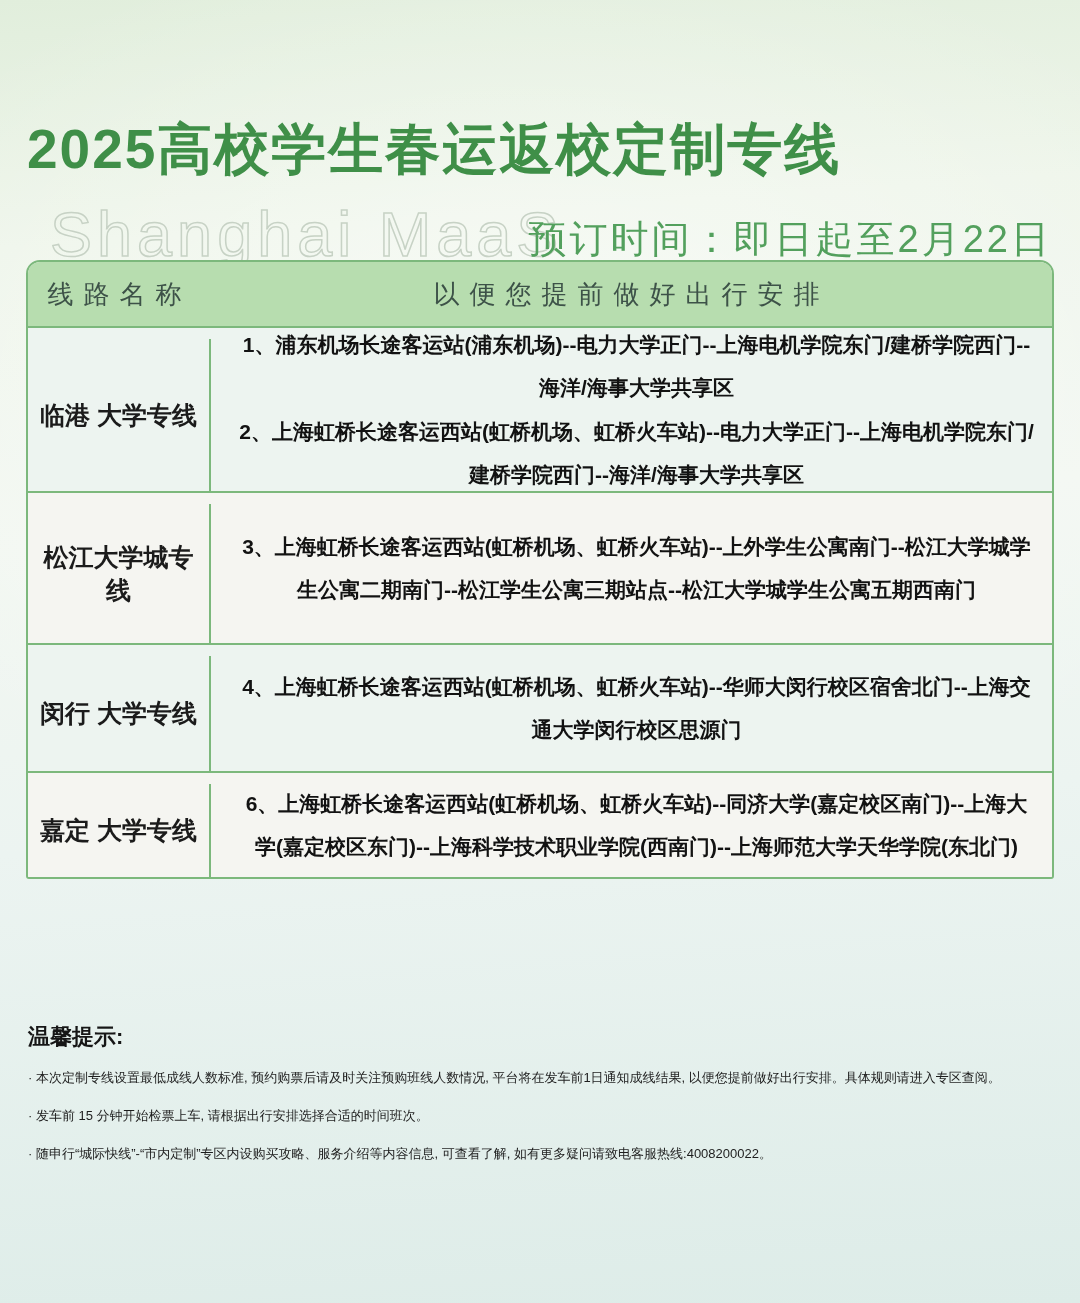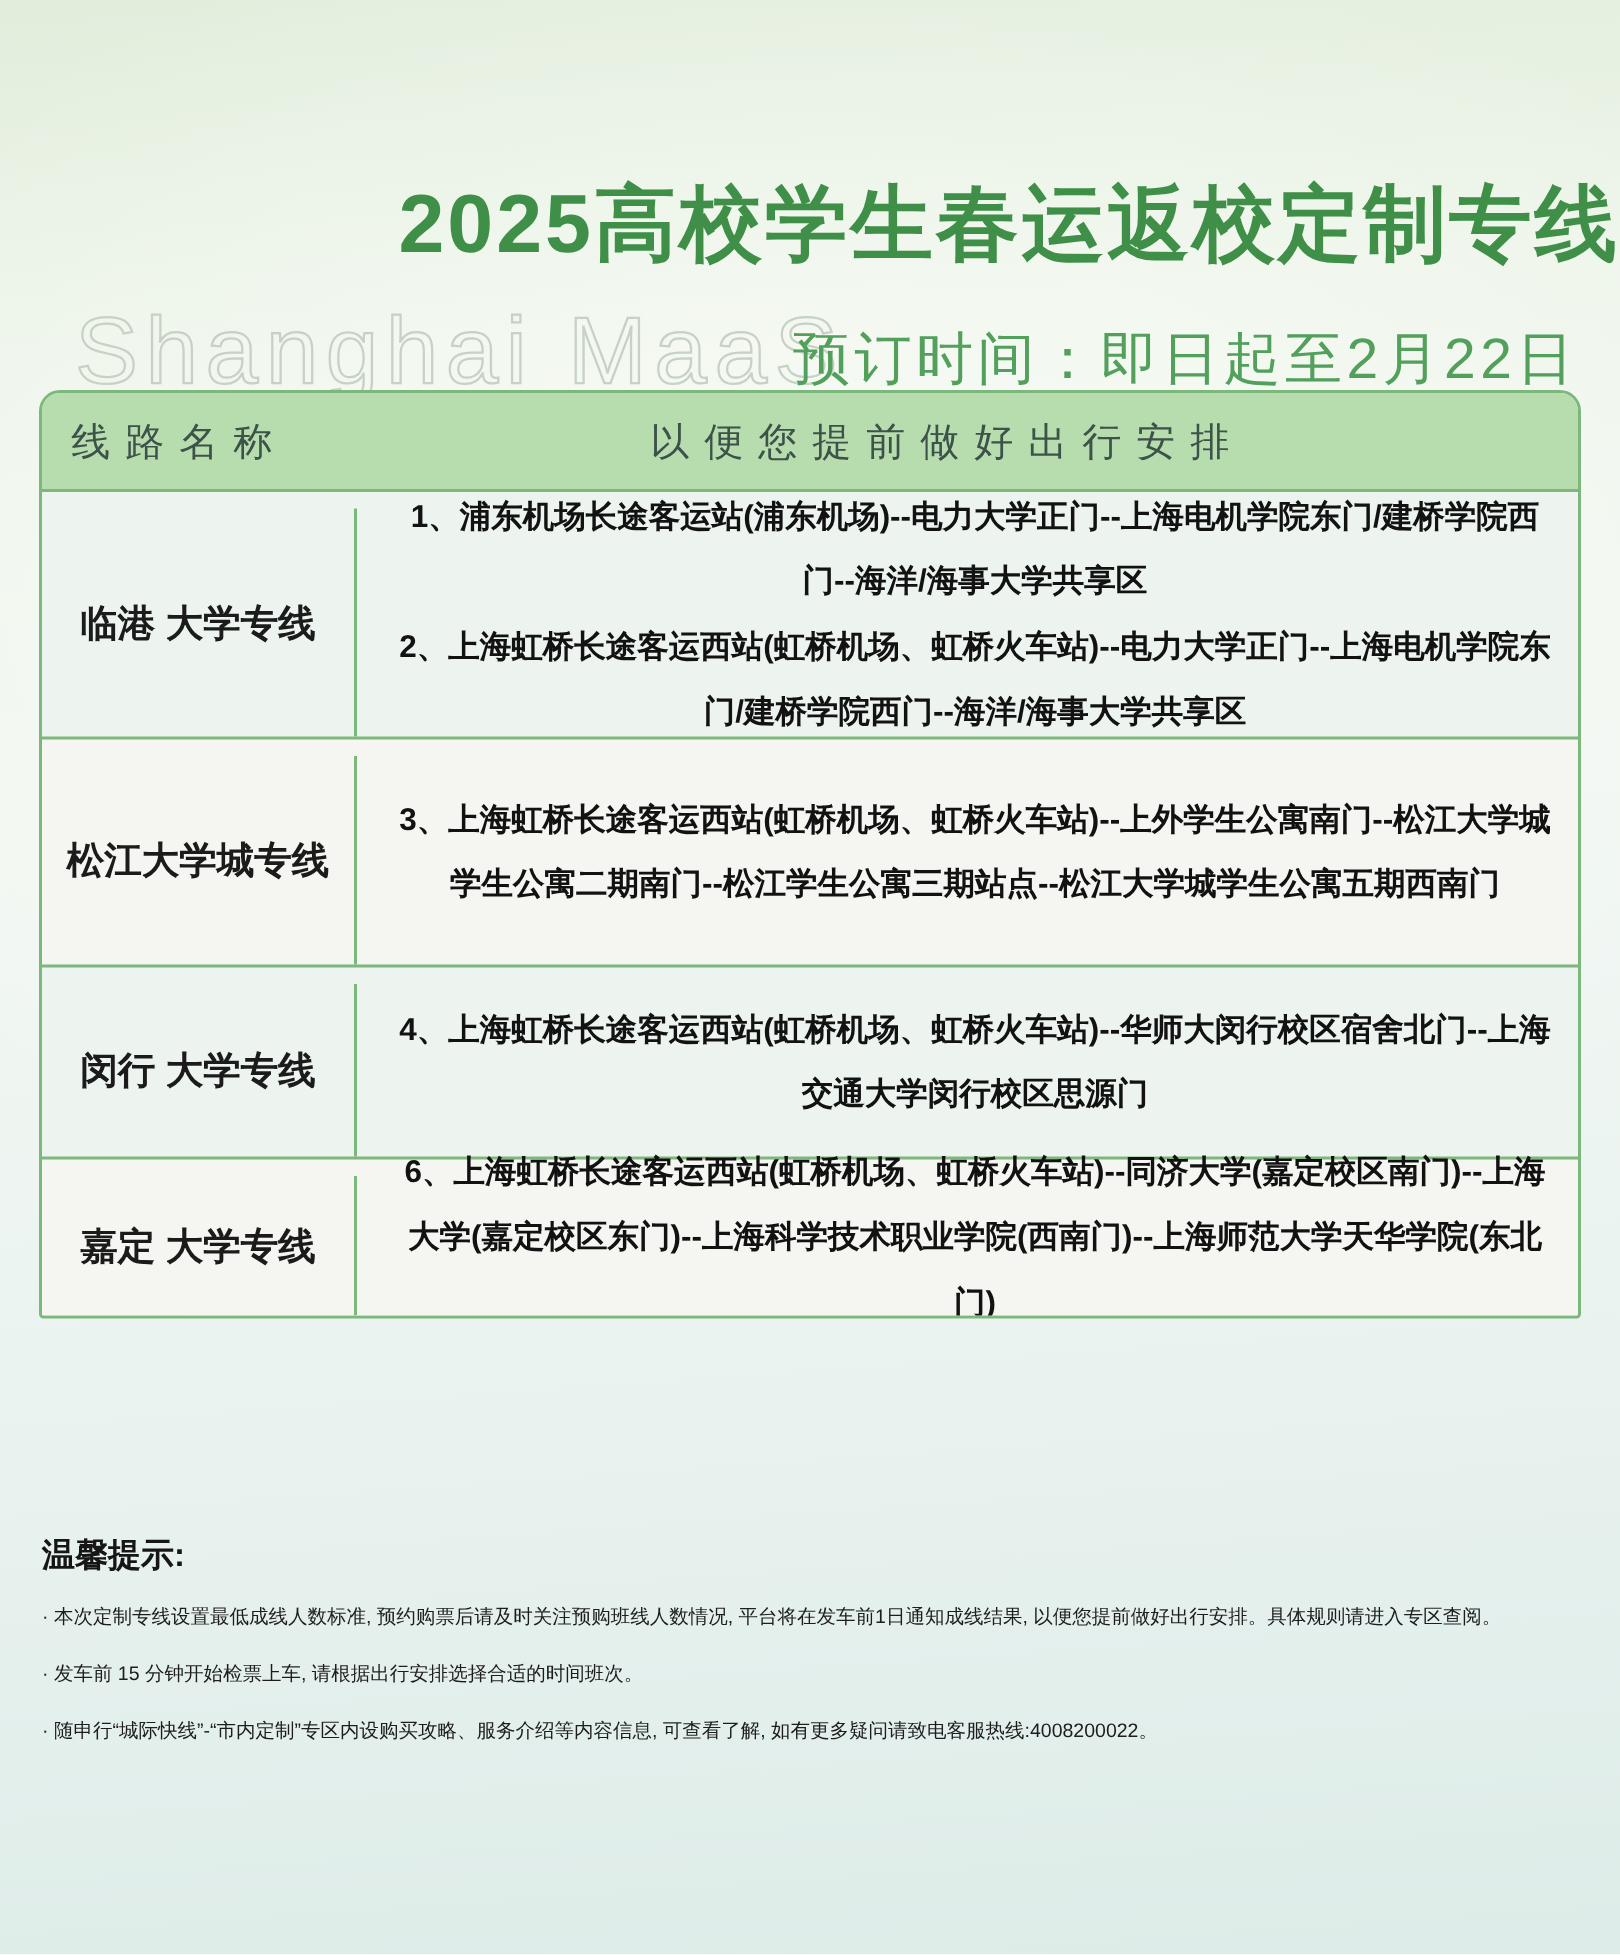--- a/index.html
+++ b/index.html
@@ -8,21 +8,21 @@
   .poster {
     position:relative; width:1080px; height:1303px; overflow:hidden;
     background:
       radial-gradient(120% 60% at 50% 30%, rgba(255,255,255,0.55) 0%, rgba(255,255,255,0) 60%),
       linear-gradient(176deg, #e1eedc 0%, #eef5ea 18%, #f2f7f1 40%, #ecf4f1 62%, #ddece8 100%);
   }
 
   
   .title {
     position:absolute; top:76px; left:0; right:0;
-    text-align:right; font-size:55px; font-weight:800;
+    text-align:left; font-size:55px; font-weight:800;
     color:#3f8f48; letter-spacing:2px;margin-left:27px;
   }
 
   
   .watermark {
     position:absolute; left:50px; top:198px;
     font-size:63px; font-weight:300; letter-spacing:5px;
     color:transparent; -webkit-text-stroke:1.5px #c7d2c5;
     white-space:nowrap;
   }
@@ -49,21 +49,21 @@
   .row { display:flex; border-top:2px solid #7cb87c; }
   .row:nth-child(odd)  { background:#f5f5f1; }
   .row:nth-child(even) { background:#edf4f0; }
   .row-1 { height:163px; }
   .row-2 { height:150px; }
   .row-3 { height:126px; }
   .row-4 { height:122px; }
   .row-5 { height:104px; }
 
   .c-left {
-    width:210px; flex:none;
+    width:183px; flex:none;
     display:flex; align-items:center; justify-content:center;
     border-right:2px solid #7cb87c;
     font-size:25px; font-weight:700; color:#1b1b1b;
     text-align:center; padding:0 6px; box-sizing:border-box;margin-top:11px;
   }
   .c-right {
     flex:1; display:flex; flex-direction:column; justify-content:center;
     padding:8px 16px 8px 26px; box-sizing:border-box;
     font-size:21px; font-weight:700; color:#121212;text-align:center;
   }

